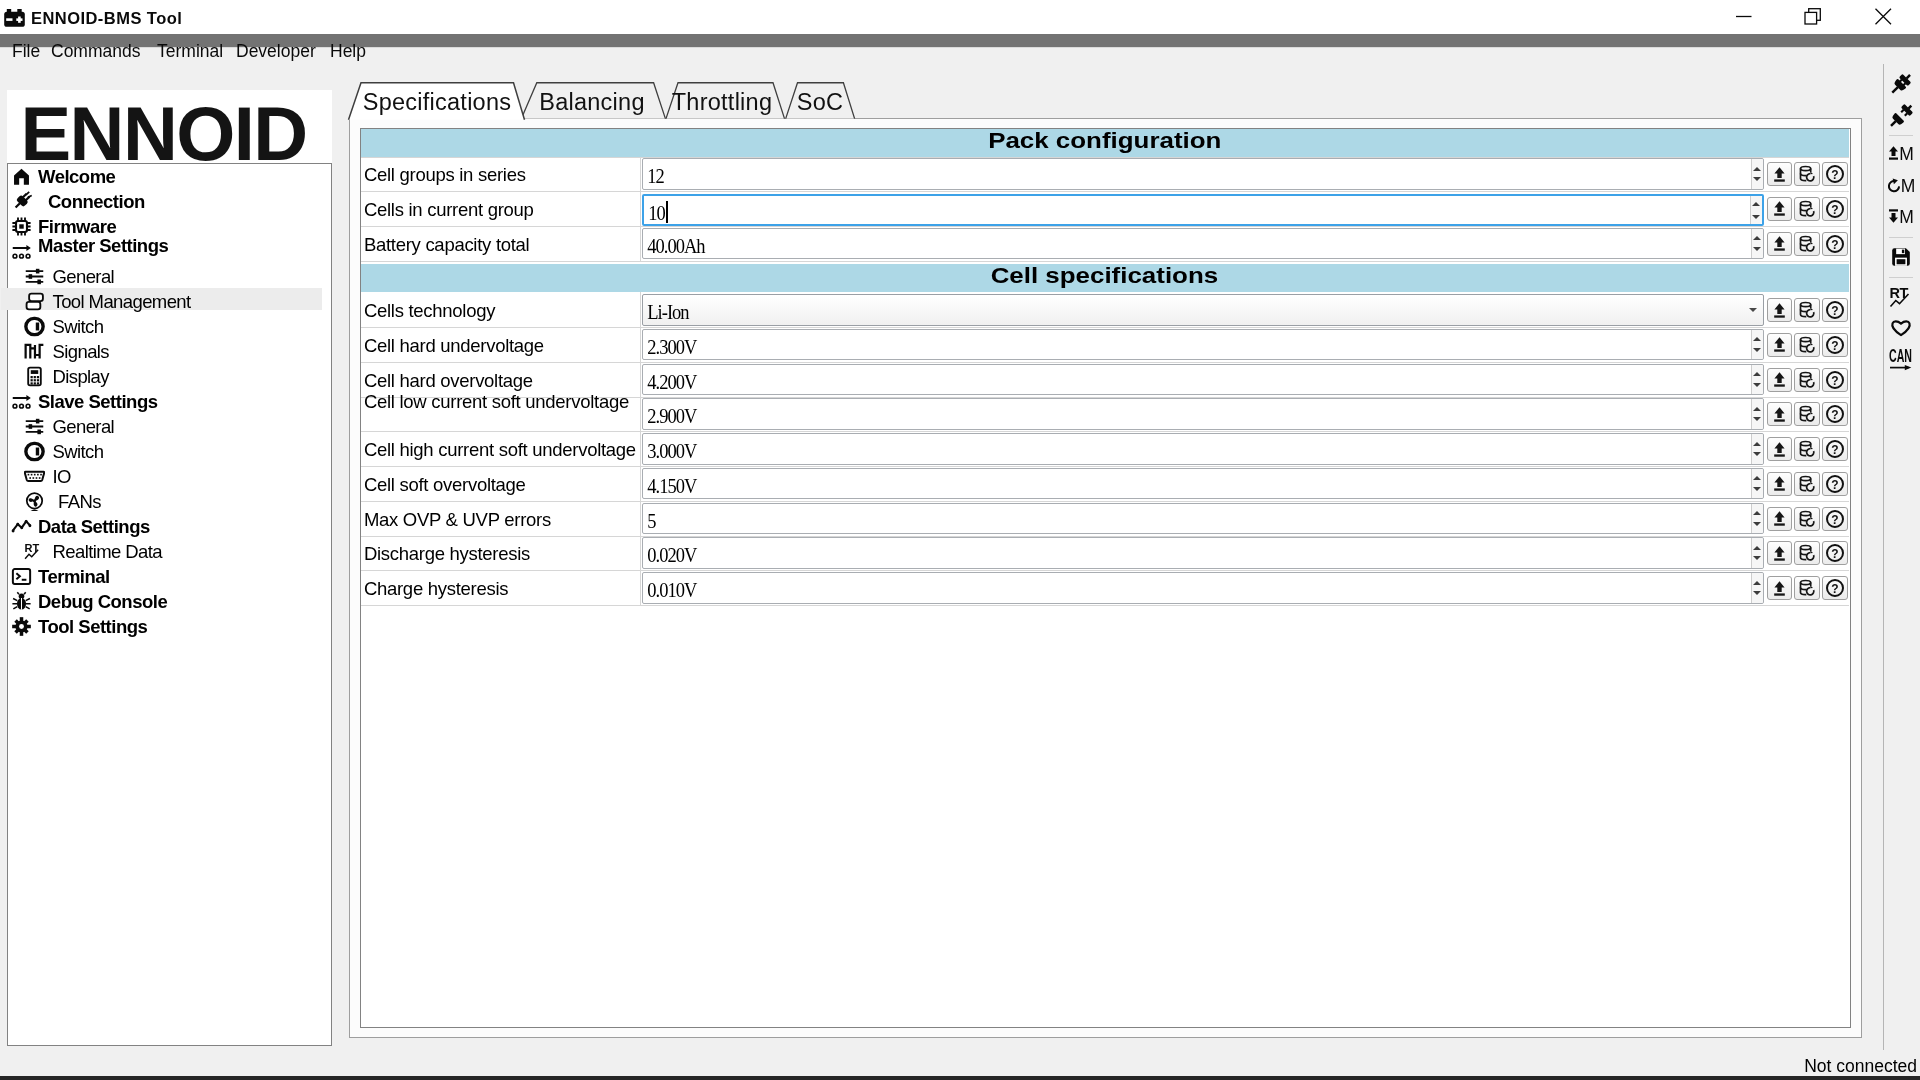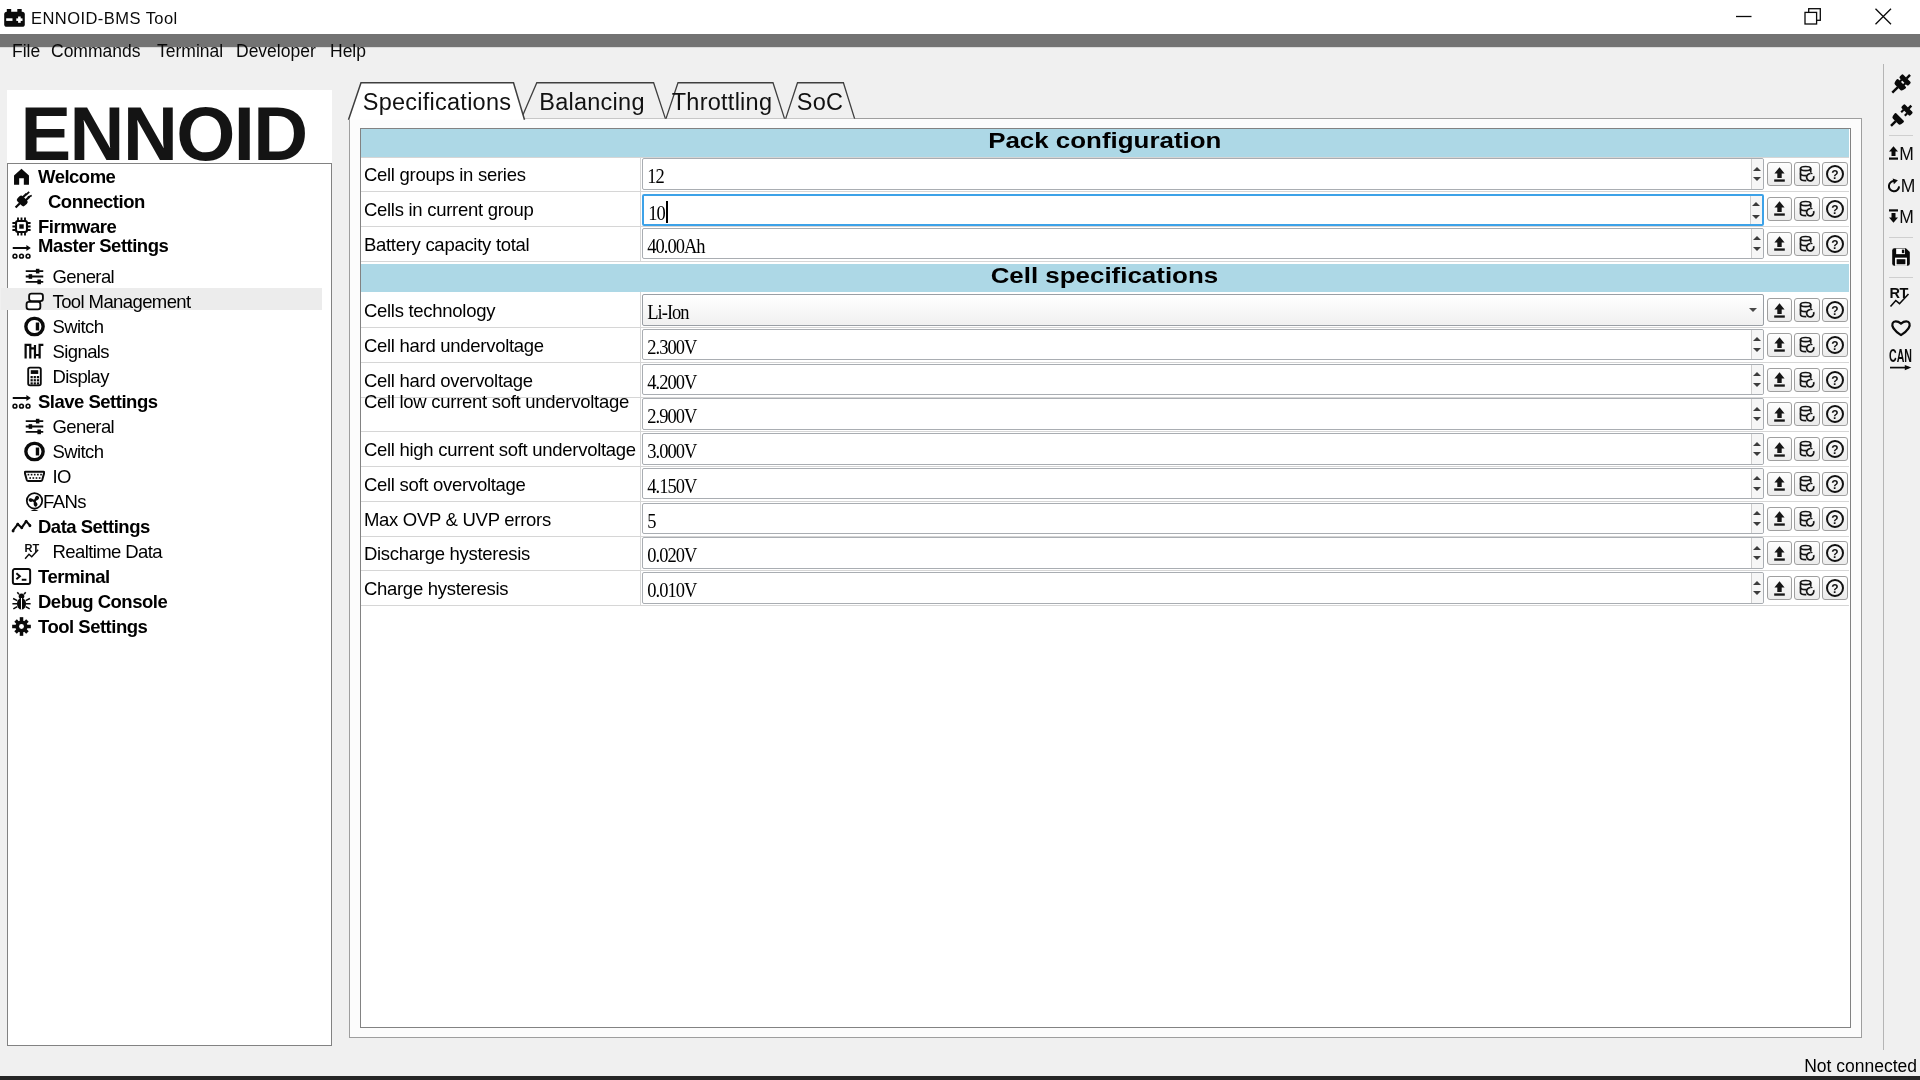--- a/index.html
+++ b/index.html
@@ -1,18 +1,18 @@
 <!DOCTYPE html>
 <html><head>
 <meta charset="utf-8">
 <style>
 * { margin:0; padding:0; box-sizing:border-box; }
 html,body { width:1920px; height:1080px; overflow:hidden; background:#f0f0f0;
   font-family:"Liberation Sans", sans-serif; -webkit-font-smoothing:antialiased; }
-#titlebar { position:absolute; left:0; top:0; width:1920px; height:34px; background:#ffffff; }
+#titlebar { position:absolute; left:0; top:0; width:1920px; height:34px; background:#ffffff;font-weight:bold; }
 #titletxt { position:absolute; left:31px; top:1.5px; height:33px; line-height:33px; font-size:16.5px; color:#0a0a0a; letter-spacing:0.45px; }
 #batico { position:absolute; left:3.5px; top:8px; }
 #menubar { position:absolute; left:0; top:34px; width:1920px; height:14px; background:#737373; border-bottom:1px solid #dadada; }
 .mi { position:absolute; top:3px; height:29px; line-height:29px; font-size:17.5px; color:#0a0a0a; }
 #logo { position:absolute; left:6.5px; top:90px; width:325px; height:87px; background:#fff; }
 #logo span { position:absolute; left:14px; top:0px; font-size:76px; font-weight:bold; letter-spacing:-1.6px; color:#141414; }
 #tree { position:absolute; left:6.5px; top:163px; width:325.2px; height:883.3px; background:#fff; border:1px solid #828282; }
 .titem { position:absolute; height:25px; line-height:25px; font-size:18.5px; font-weight:bold; letter-spacing:-0.5px; color:#000; white-space:nowrap; }
 .titem.child { font-weight:normal; letter-spacing:-0.6px; }
 .ticon { position:absolute; width:21px; height:21px; }
@@ -186,21 +186,21 @@
 <div class="ticon" style="left:24px;top:490.8px"><svg width="18" height="18" viewBox="0 0 18 18">
         <circle cx="9" cy="8.4" r="6.6" fill="none" stroke="#0a0a0a" stroke-width="1.5"></circle>
         <g fill="#0a0a0a">
           <circle cx="9" cy="8.4" r="1.4"></circle>
           <path d="M9 8.4 C9 5.4 10.4 3.4 12.2 4.4 C14 5.4 12.4 8.4 9 8.4 Z"></path>
           <path d="M9 8.4 C6.4 9.9 4 9.7 4 7.6 C4 5.5 7.4 5.6 9 8.4 Z"></path>
           <path d="M9 8.4 C11.6 9.9 12.4 12.2 10.6 13.2 C8.8 14.2 7.4 11.2 9 8.4 Z"></path>
         </g>
         <path d="M5.6 17.2 Q9 14.6 12.4 17.2 Z" fill="#0a0a0a"></path>
       </svg></div>
-<div class="titem child" style="left:43px;top:489.3px">FANs</div>
+<div class="titem child" style="left:58px;top:489.3px">FANs</div>
 <div class="ticon" style="left:11px;top:515.8px"><svg width="18" height="18" viewBox="0 0 18 18">
         <path d="M1.4 12.8 L5.8 7 L9.2 10 L13 4.6 L16.6 8.4" fill="none" stroke="#0a0a0a" stroke-width="1.8"></path>
         <g fill="#0a0a0a">
           <circle cx="1.8" cy="12.8" r="1.25"></circle>
           <circle cx="5.8" cy="7" r="1.25"></circle>
           <circle cx="9.2" cy="10" r="1.25"></circle>
           <circle cx="13" cy="4.6" r="1.25"></circle>
           <circle cx="16.2" cy="8.4" r="1.25"></circle>
         </g>
       </svg></div>

